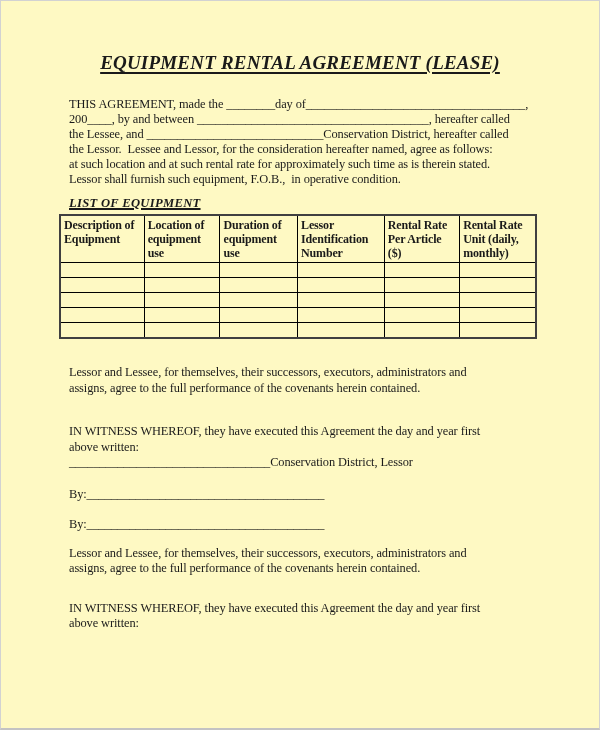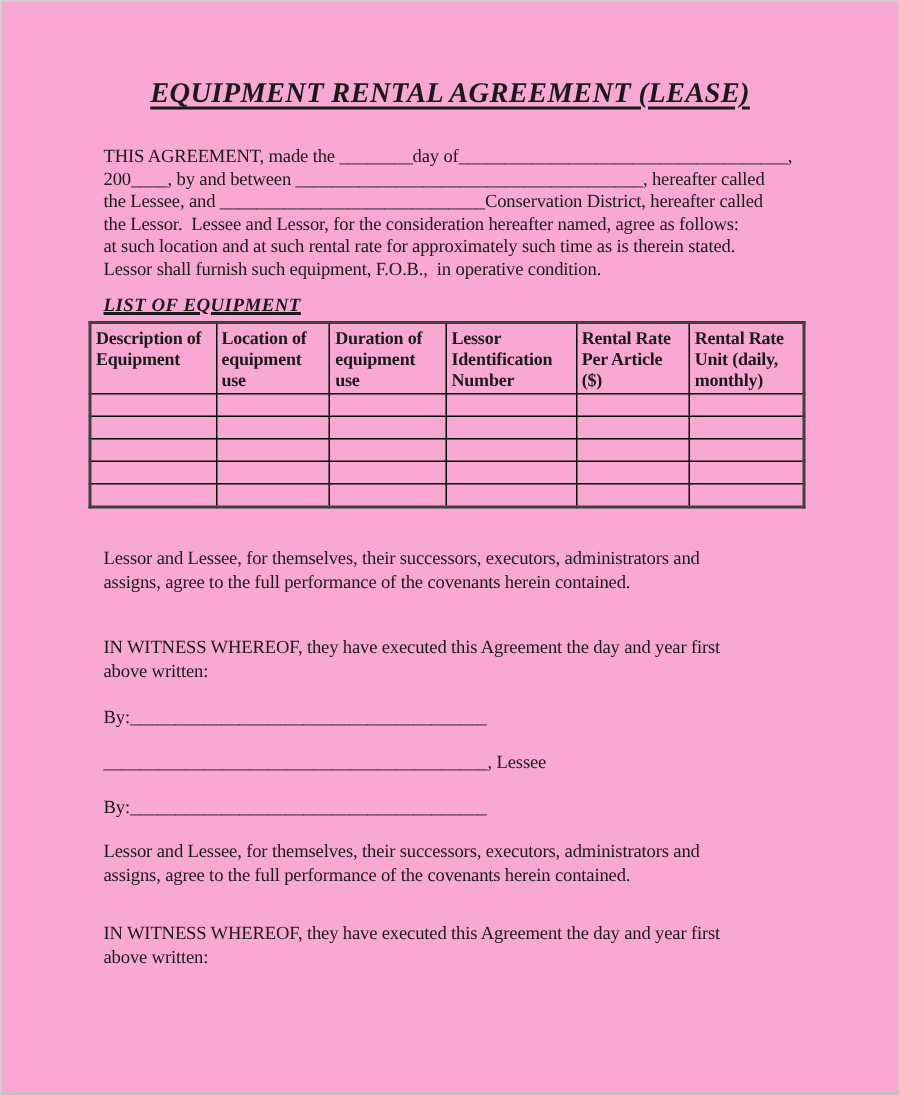--- a/index.html
+++ b/index.html
@@ -4,21 +4,21 @@
 <style>
   html, body { margin: 0; padding: 0; background: #ffffff; }
   body {
     width: 600px; height: 730px; overflow: hidden;
     font-family: "Liberation Serif", serif;
     color: #1a1a1a;
   }
   .page {
     box-sizing: border-box;
     width: 600px; height: 730px;
-    background: #f9a8d4;
+    background: #fef9c3;
     border: 1px solid #d2d2d2;
     border-bottom: 2px solid #c3c3c3;
     position: relative;
   }
   .title {
     margin: 50px 0 0 0;
     text-align: center;
     font-size: 19px;
     line-height: 24px;
     font-weight: bold;
@@ -152,25 +152,25 @@
     </table>
 
     <div class="covenant-1 para2">
       <div class="line">Lessor and Lessee, for themselves, their successors, executors, administrators and</div>
       <div class="line">assigns, agree to the full performance of the covenants herein contained.</div>
     </div>
 
     <div class="witness-1 para2">
       <div class="line">IN WITNESS WHEREOF, they have executed this Agreement the day and year first</div>
       <div class="line">above written:</div>
+      <div class="line">_________________________________Conservation District, Lessor</div>
     </div>
 
     <div class="sig-by-1 line">By:_______________________________________</div>
 
-    <div class="sig-lessee line">__________________________________________, Lessee</div>
 
     <div class="sig-by-2 line">By:_______________________________________</div>
 
     <div class="covenant-2 para2">
       <div class="line">Lessor and Lessee, for themselves, their successors, executors, administrators and</div>
       <div class="line">assigns, agree to the full performance of the covenants herein contained.</div>
     </div>
 
     <div class="witness-2 para2">
       <div class="line">IN WITNESS WHEREOF, they have executed this Agreement the day and year first</div>

